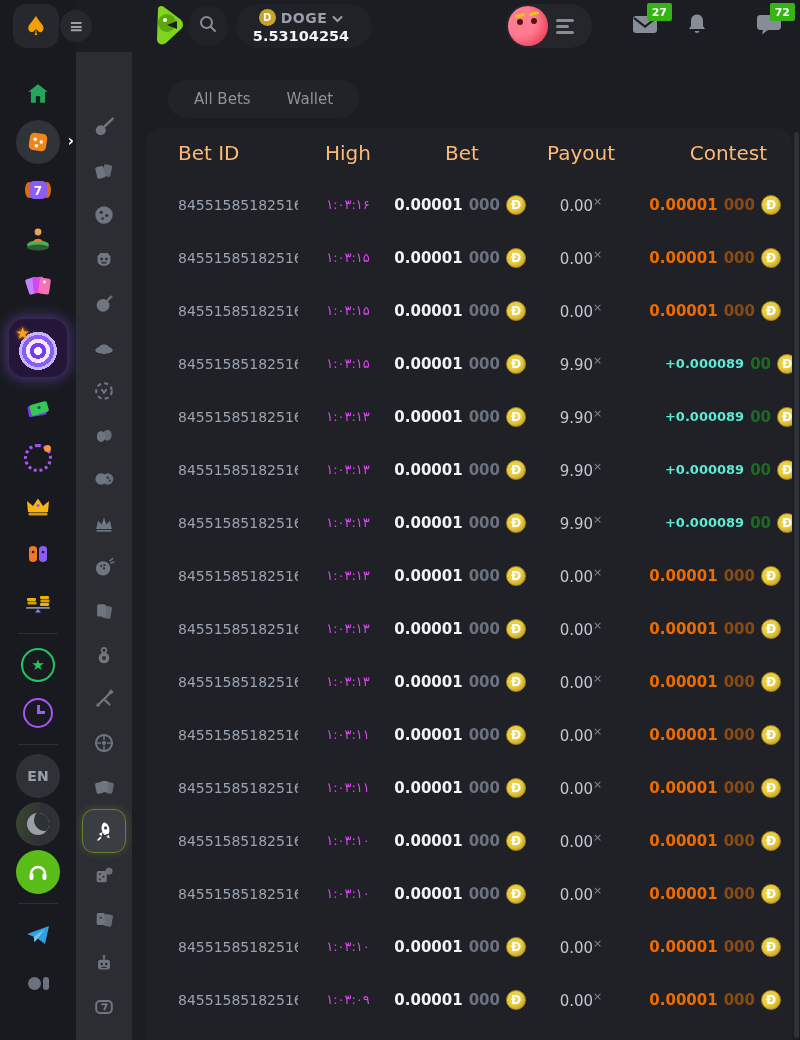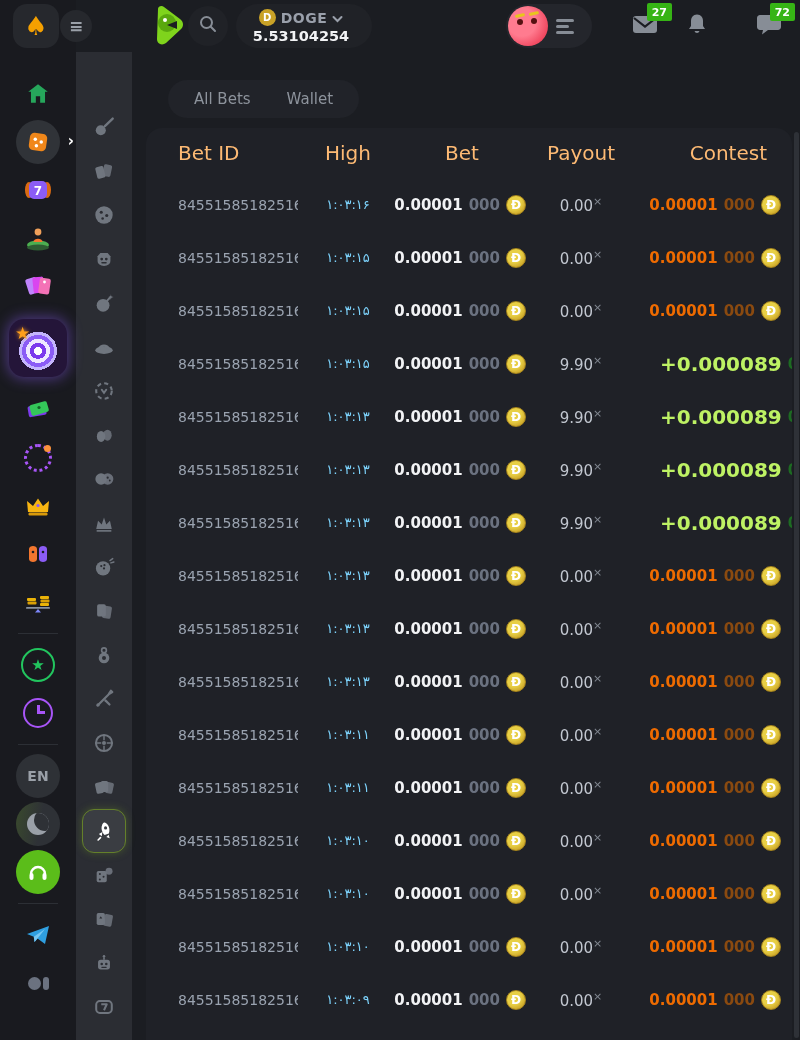--- a/index.html
+++ b/index.html
@@ -86,30 +86,30 @@
     background:linear-gradient(90deg,#5f9e22 0%,#53565e 70%); color:#fff; font-weight:bold; }
 
   .table-card { position:absolute; left:146px; top:128px; width:646px; height:912px;
     background:#1f2127; border-radius:16px 16px 0 0; overflow:hidden; }
   .thead { display:grid; grid-template-columns:120px 100px 128px 110px 1fr; padding:0 11px 0 32px; height:50px; align-items:center; }
   .thead div { color:#fdba74; font-size:20px; }
   .th-time,.th-bet,.th-payout { text-align:center; }
   .th-profit { text-align:right; padding-right:14px; }
   .trow { display:grid; grid-template-columns:120px 100px 128px 110px 1fr; padding:0 11px 0 32px; height:53px; align-items:center; cursor:pointer; }
   .c-id { color:#9aa3b0; font-size:14px; white-space:nowrap; overflow:hidden; }
-  .c-time { color:#7dd3fc; font-size:13px; text-align:center; white-space:nowrap; }
+  .c-time { color:#d946ef; font-size:13px; text-align:center; white-space:nowrap; }
   .c-bet { display:flex; align-items:center; justify-content:flex-end; gap:6px; white-space:nowrap; }
   .amt-main { color:#f2f3f5; font-weight:bold; font-size:15px; }
   .amt-dim { color:#6b7280; font-weight:bold; font-size:15px; }
   .c-pay { text-align:center; color:#c2c7d0; font-size:15px; white-space:nowrap; }
   .c-pay sup { color:#818791; font-size:11px; }
   .c-profit { display:flex; align-items:center; justify-content:flex-end; gap:6px; white-space:nowrap; }
   .lose .p-main { color:#ee6b00; font-weight:bold; font-size:15px; }
   .lose .p-dim  { color:#8a4a10; font-weight:bold; font-size:15px; }
-  .win  .p-main { color:#bef264; font-weight:bold; font-size:20px;margin-left:8px; }
+  .win  .p-main { color:#5eead4; font-weight:bold; font-size:13px; }
   .win  .p-dim  { color:#1d6b22; font-weight:bold; font-size:15px; }
   .win  .c-profit { transform:translateX(16px); }
   .coin-lg { width:20px; height:20px; border-radius:50%; flex:0 0 20px;
     background:radial-gradient(circle at 38% 35%, #e8cf45 0 45%, #c9a227 80%); border:1px solid #a8861c;
     color:#fff; font-size:12px; font-weight:bold; display:flex; align-items:center; justify-content:center; }
   .scrollbar { position:absolute; right:1px; top:132px; width:5px; height:906px; border-radius:3px; background:#2e3137; cursor:pointer; }
 </style>
 </head>
 <body>
 

